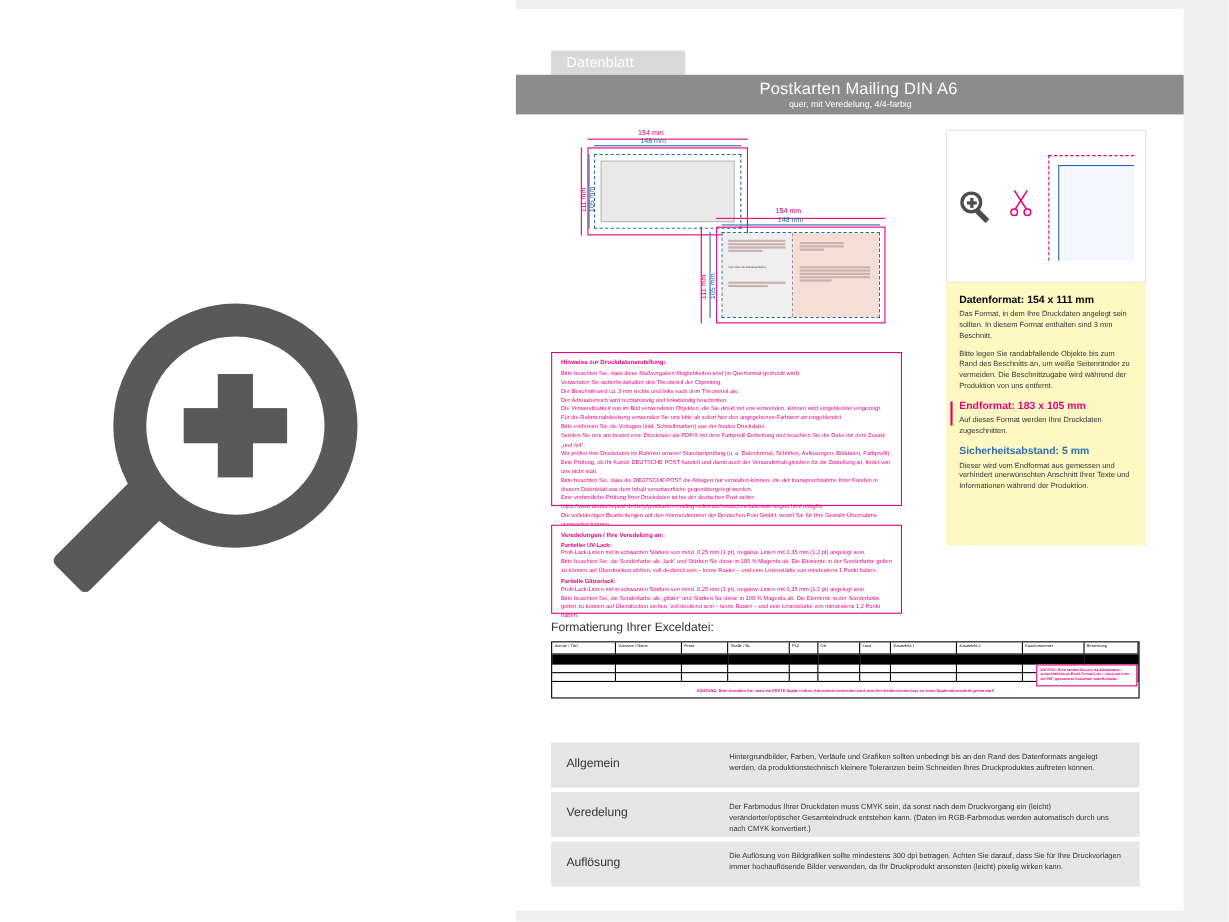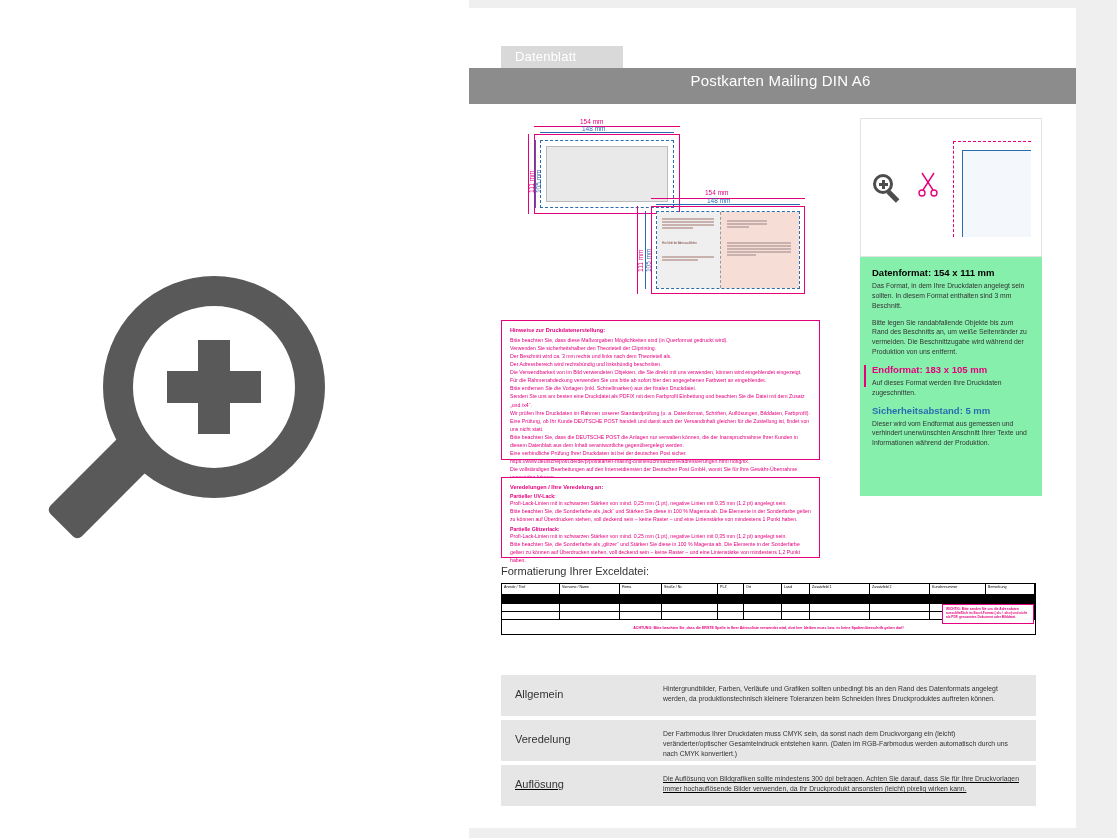--- a/index.html
+++ b/index.html
@@ -67,21 +67,21 @@
   .hdr-bar {
     position: absolute; left: 0px; top: 68px; width: 608px; height: 36px;
     background: #8c8c8c;
   }
   .hdr-title {
     position: absolute; left: 0; top: 72px; width: 608px; text-align: center;
     color: #ffffff; font-size: 15px; letter-spacing: .2px; padding-left: 15px;
   }
   .hdr-sub {
     position: absolute; left: 0; top: 90px; width: 608px; text-align: center;
-    color: #ffffff; font-size: 8px; margin-top: 12px;
+    color: #ffffff; font-size: 8px;
   }
 
   
   .draw-a { position: absolute; left: 55px; top: 118px; width: 180px; height: 105px; }
   .draw-a .bleed {
     position: absolute; left: 10px; top: 16px; width: 146px; height: 80px;
     border: 1px solid #e5007d;
   }
   .draw-a .trim {
     position: absolute; left: 16px; top: 22px; width: 134px; height: 68px;
@@ -150,21 +150,21 @@
   }
   .zc-preview .inner {
     position: absolute; left: 8px; top: 8px; right: 0; bottom: 0;
     border-left: 1px solid #2b6cb0; border-top: 1px solid #2b6cb0;
     background: #f4f7fb;
   }
 
   
   .info-box {
     position: absolute; left: 391px; top: 257px; width: 182px; height: 239px;
-    background: #86efac; padding: 10px 12px;
+    background: #fef9c3; padding: 10px 12px;
   }
   .info-h { font-size: 9.5px; font-weight: bold; margin: 0 0 3px; }
   .info-h.pink { color: #e5007d; }
   .info-h.blue { color: #2b6cb0; }
   .info-p { font-size: 6.8px; line-height: 1.45; color: #333; margin: 0 0 7px; }
   .info-rule-pink {
     position: absolute; left: 6px; width: 2px; height: 26px; background: #e5007d;
   }
 
   
@@ -216,21 +216,21 @@
     position: absolute; left: 32px; top: 644px; width: 535px; height: 27px;
     background: #8c8c8c; color: #fff; font-size: 12px; line-height: 27px;
     padding-left: 14px;
   }
   .tips-row {
     position: absolute; left: 32px; width: 535px; height: 41px;
     background: #e6e6e6; display: flex; align-items: flex-start;
   }
   .tips-row.r1 { top: 675px; }
   .tips-row.r2 { top: 720px; }
-  .tips-row.r3 { top: 765px; text-decoration: underline; }
+  .tips-row.r3 { top: 765px; }
   .tips-label {
     width: 160px; font-size: 11px; color: #333; padding: 13px 0 0 14px;
   }
   .tips-text {
     flex: 1; font-size: 6.8px; color: #333; line-height: 1.5; padding: 9px 16px 0 2px;
   }
 </style>
 </head>
 <body>
 

